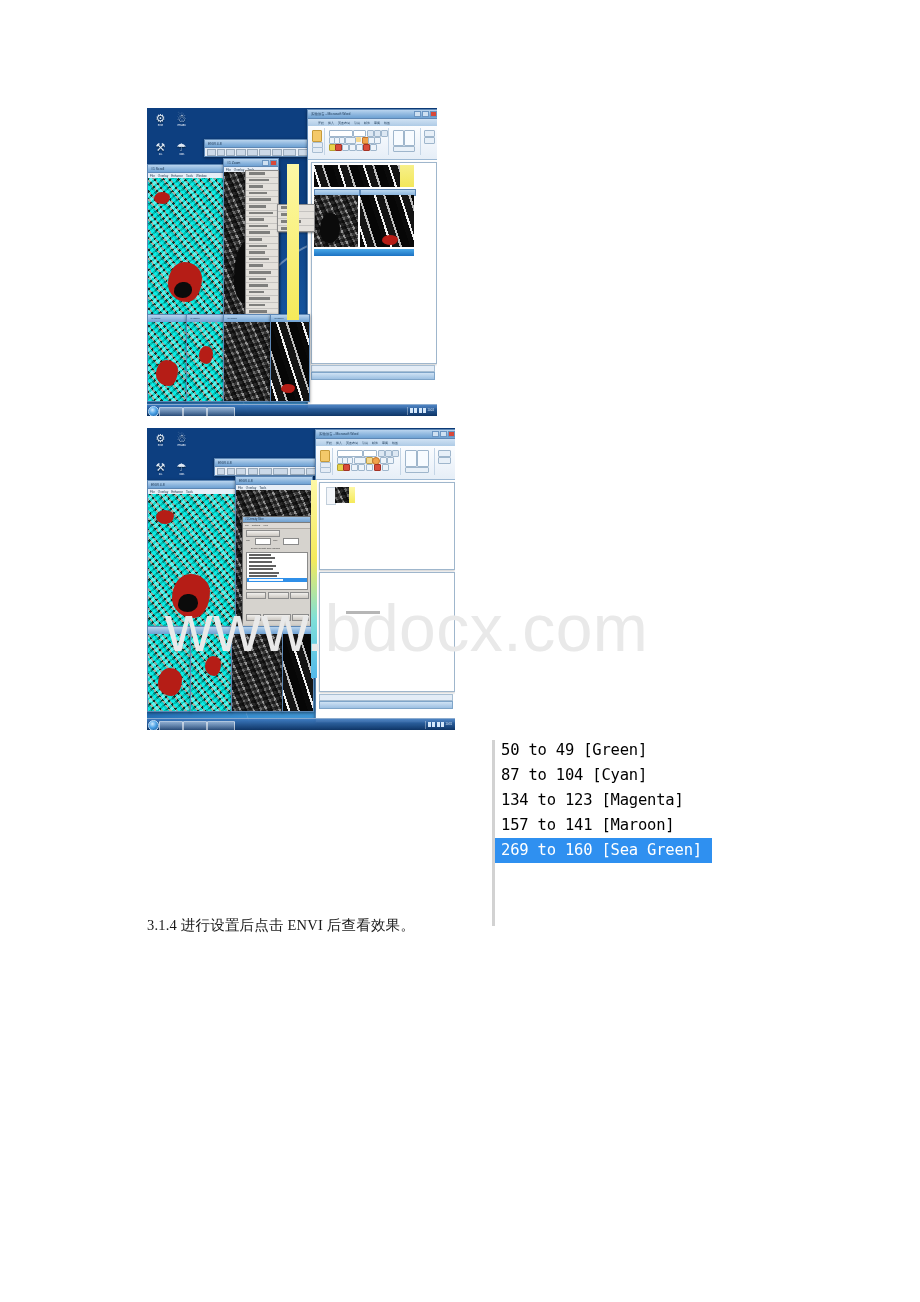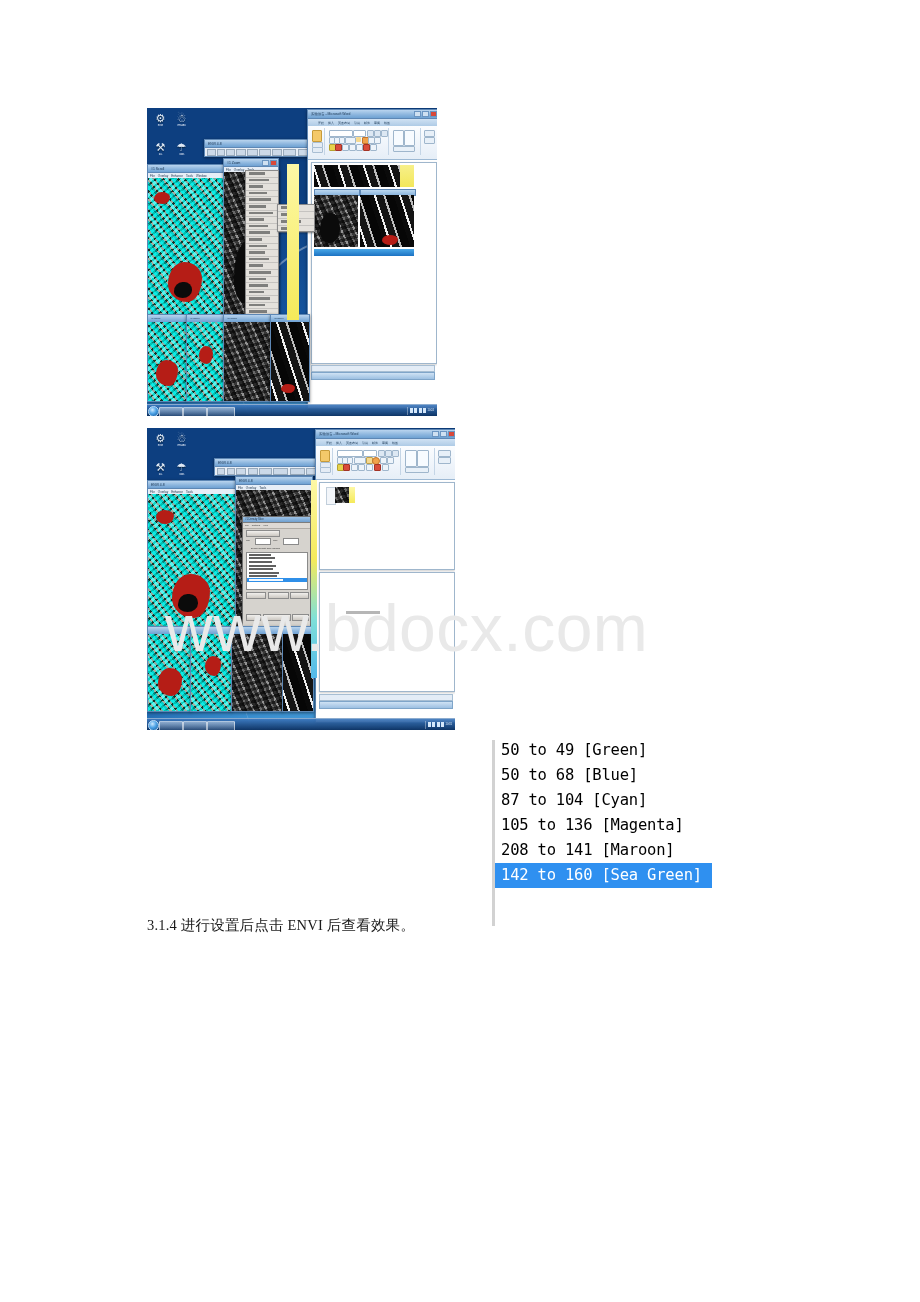--- a/index.html
+++ b/index.html
@@ -920,20 +920,19 @@
       <span class="tb-clock">10:31</span>
     </div>
   </div>
 </div>
 
 <div class="watermark">www.bdocx.com</div>
 
 <div class="slicebox">
   <div class="edge"></div>
   <div class="slice-row">50 to 49 [Green]</div>
-  <div class="slice-row">50 to 68 [Blue]</div>
   <div class="slice-row">87 to 104 [Cyan]</div>
-  <div class="slice-row">105 to 136 [Magenta]</div>
-  <div class="slice-row">208 to 141 [Maroon]</div>
-  <div class="slice-row selected">142 to 160 [Sea Green]</div>
+  <div class="slice-row">134 to 123 [Magenta]</div>
+  <div class="slice-row">157 to 141 [Maroon]</div>
+  <div class="slice-row selected">269 to 160 [Sea Green]</div>
 </div>
 
 <div class="caption">3.1.4 进行设置后点击 ENVI 后查看效果。</div>
 
 </body></html>

